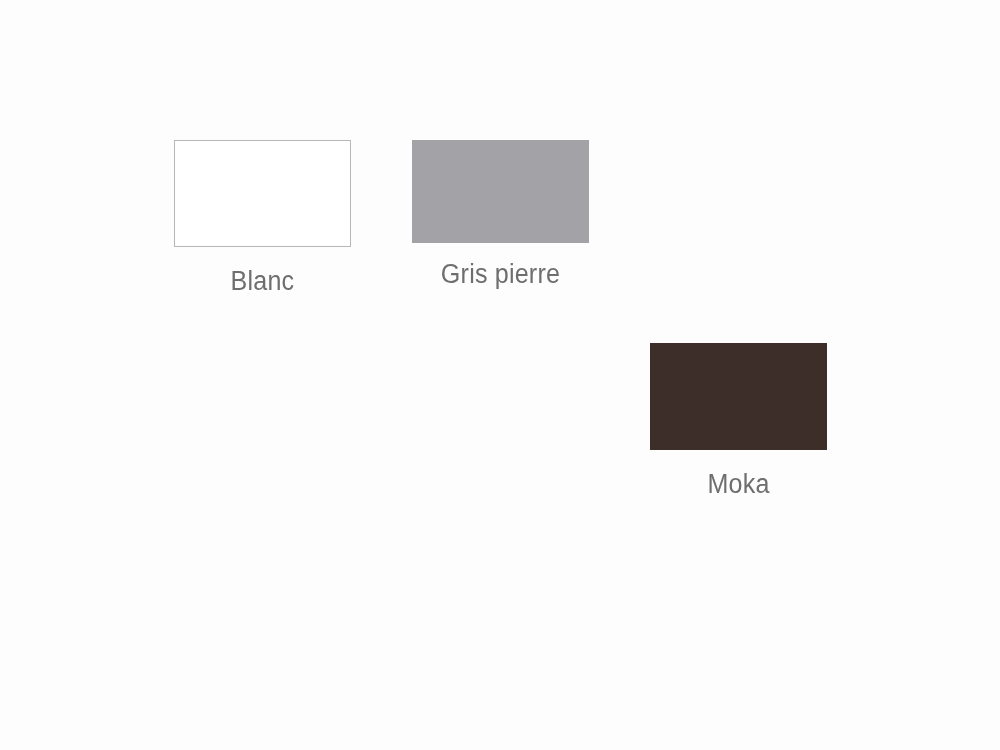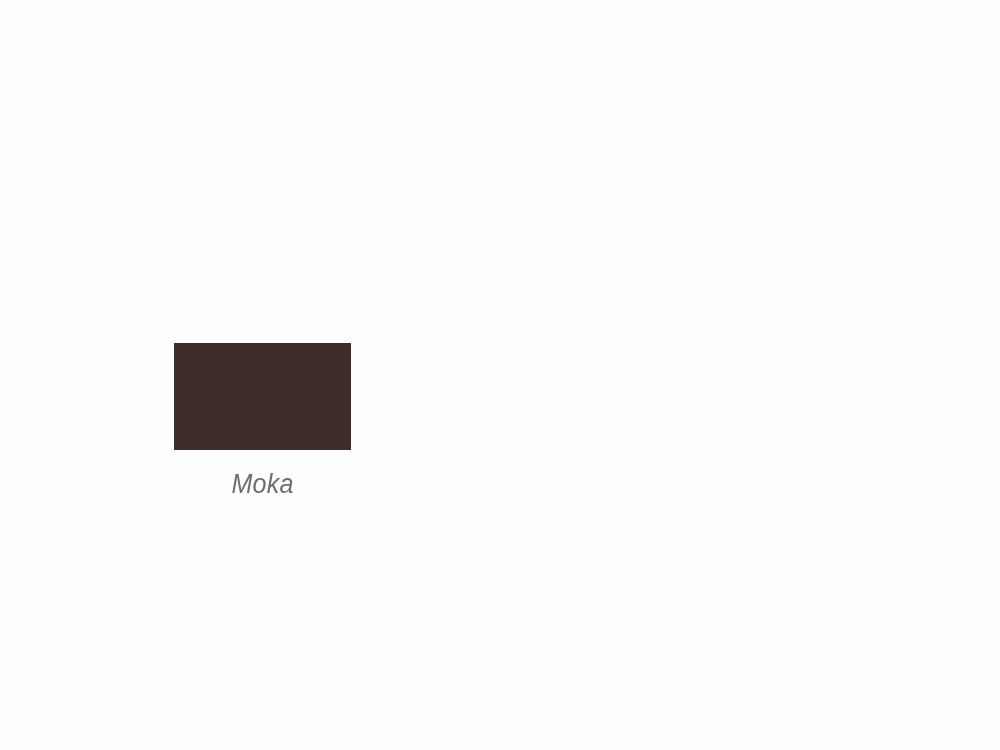--- a/index.html
+++ b/index.html
@@ -35,21 +35,20 @@
 
   .swatch-cell {
     width: 177px;
     display: block;
     text-align: center;
   }
 
   
   .swatch-cell.row-2 {
     margin-top: 203px;
-    font-style: italic;
   }
 
   .swatch-chip {
     width: 177px;
     height: 107px;
     display: block;
     box-sizing: border-box;
   }
 
   .swatch-chip.bordered {
@@ -78,22 +77,30 @@
   .swatch-cell.shorter .swatch-label {
     margin-top: 13px;
   }
 </style>
 </head>
 <body style="background: rgb(253, 253, 253);">
 
 <div class="swatch-board">
   <div class="swatch-grid">
 
+    <div class="swatch-cell">
+      <span class="swatch-chip bordered" style="background-color: rgb(255, 255, 255); border-color: rgb(183, 183, 183);"></span>
+      <span class="swatch-label" style="color: rgb(110, 110, 110);">Blanc</span>
+    </div>
 
 
+    <div class="swatch-cell shorter">
+      <span class="swatch-chip" style="background-color: rgb(163, 162, 166);"></span>
+      <span class="swatch-label" style="color: rgb(110, 110, 110);">Gris pierre</span>
+    </div>
 
     <div class="swatch-cell row-2">
       <span class="swatch-chip" style="background-color: rgb(61, 46, 42);"></span>
       <span class="swatch-label" style="color: rgb(110, 110, 110);">Moka</span>
     </div>
 
 
 
   </div>
 </div>

